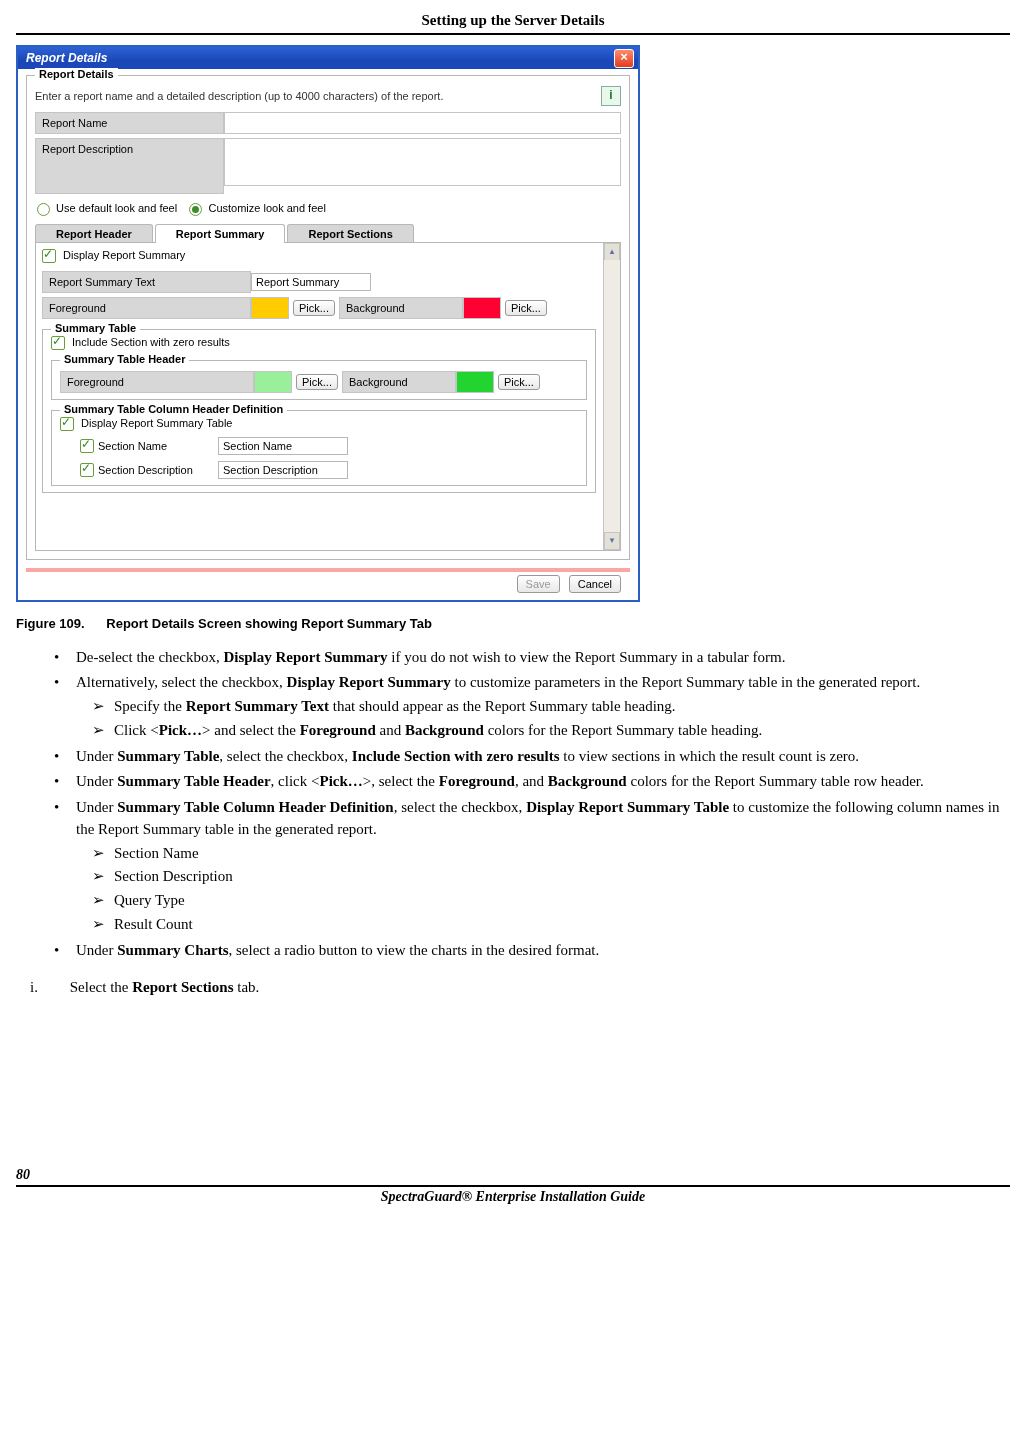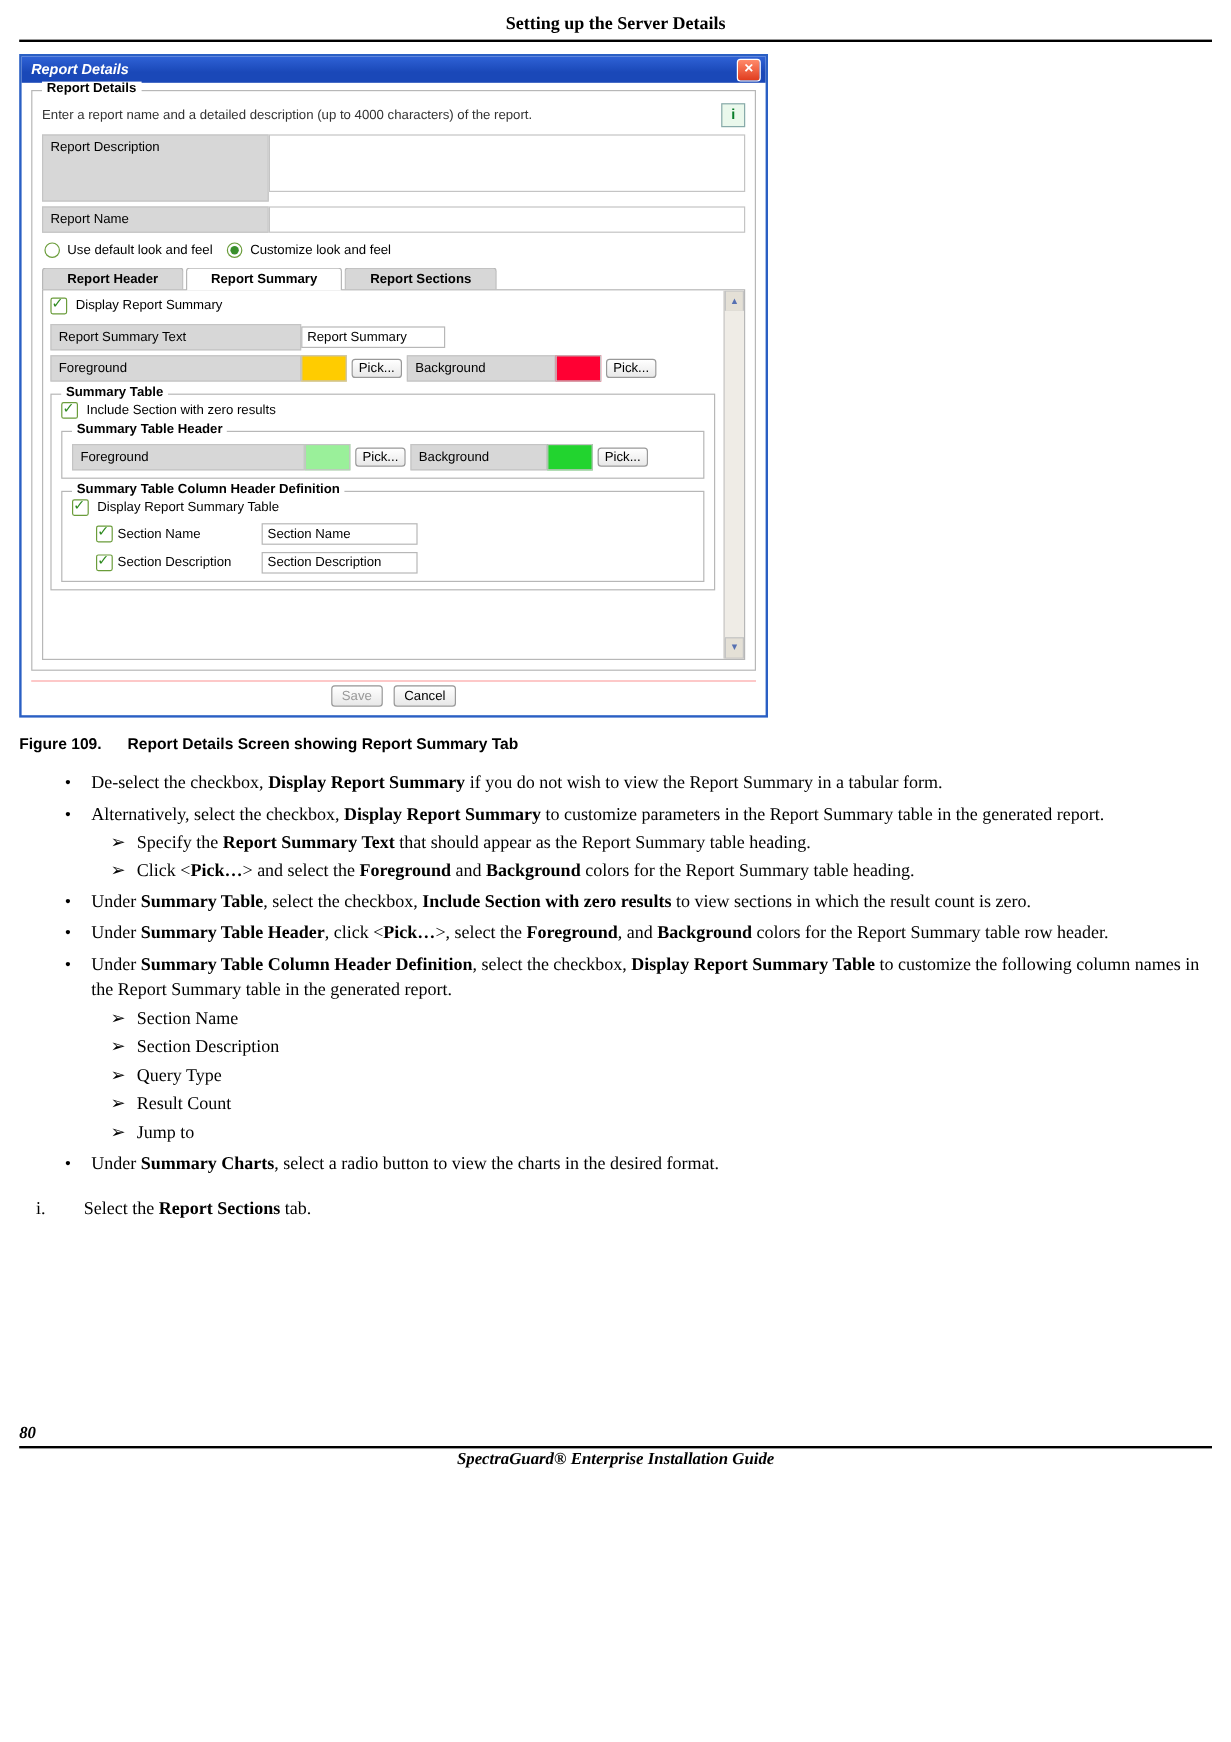--- a/index.html
+++ b/index.html
@@ -238,24 +238,24 @@
     margin: 0 4px;
   }
   .tiny-input {
     border: 1px solid #b7b7b7;
     padding: 2px 4px;
     font-size: 11px;
     width: 120px;
     background: #fff;
   }
   .dialog-footer {
-    border-top: 1px solid #fca5a5;
+    border-top: 4px solid #fca5a5;
     background: #fff;
     padding: 6px;
-    text-align: center;
+    text-align: right;
   }
   .btn {
     border: 1px solid #999;
     background: linear-gradient(#fff, #e8e8e8);
     padding: 2px 8px;
     font-size: 11px;
     border-radius: 3px;
     margin: 0 3px;
   }
   .btn.disabled { color: #999; }
@@ -343,26 +343,26 @@
       <span>Report Details</span>
       <span class="close-btn">×</span>
     </div>
     <div class="dialog-body">
       <div class="fieldset">
         <span class="legend">Report Details</span>
         <div class="hint-row">
           <span>Enter a report name and a detailed description (up to 4000 characters) of the report.</span>
           <span class="info-icon">i</span>
         </div>
+        <div class="form-row">
+          <div class="lblcell">Report Name</div>
+          <div class="inputcell"></div>
+        </div>
         <div class="form-row tall">
           <div class="lblcell">Report Description</div>
-          <div class="inputcell"></div>
-        </div>
-        <div class="form-row">
-          <div class="lblcell">Report Name</div>
           <div class="inputcell"></div>
         </div>
         <div class="radio-row">
           <span class="radio"></span>
           <span>Use default look and feel</span>
           &nbsp;&nbsp;
           <span class="radio selected"></span>
           <span>Customize look and feel</span>
         </div>
 
@@ -475,21 +475,20 @@
       <li>
         <span>Under </span><b>Summary Table Header</b><span>, click &lt;</span><b>Pick…</b><span>&gt;, select the </span><b>Foreground</b><span>, and </span><b>Background</b><span> colors for the Report Summary table row header.</span>
       </li>
       <li>
         <span>Under </span><b>Summary Table Column Header Definition</b><span>, select the checkbox, </span><b>Display Report Summary Table</b><span> to customize the following column names in the Report Summary table in the generated report.</span>
         <ul class="bul2">
           <li>Section Name</li>
           <li>Section Description</li>
           <li>Query Type</li>
           <li>Result Count</li>
-          <li>Jump to</li>
         </ul>
       </li>
       <li>
         <span>Under </span><b>Summary Charts</b><span>, select a radio button to view the charts in the desired format.</span>
       </li>
     </ul>
     <div class="step">
       <span class="num">i.</span>
       <span>Select the </span><b>Report Sections</b><span> tab.</span>
     </div>

